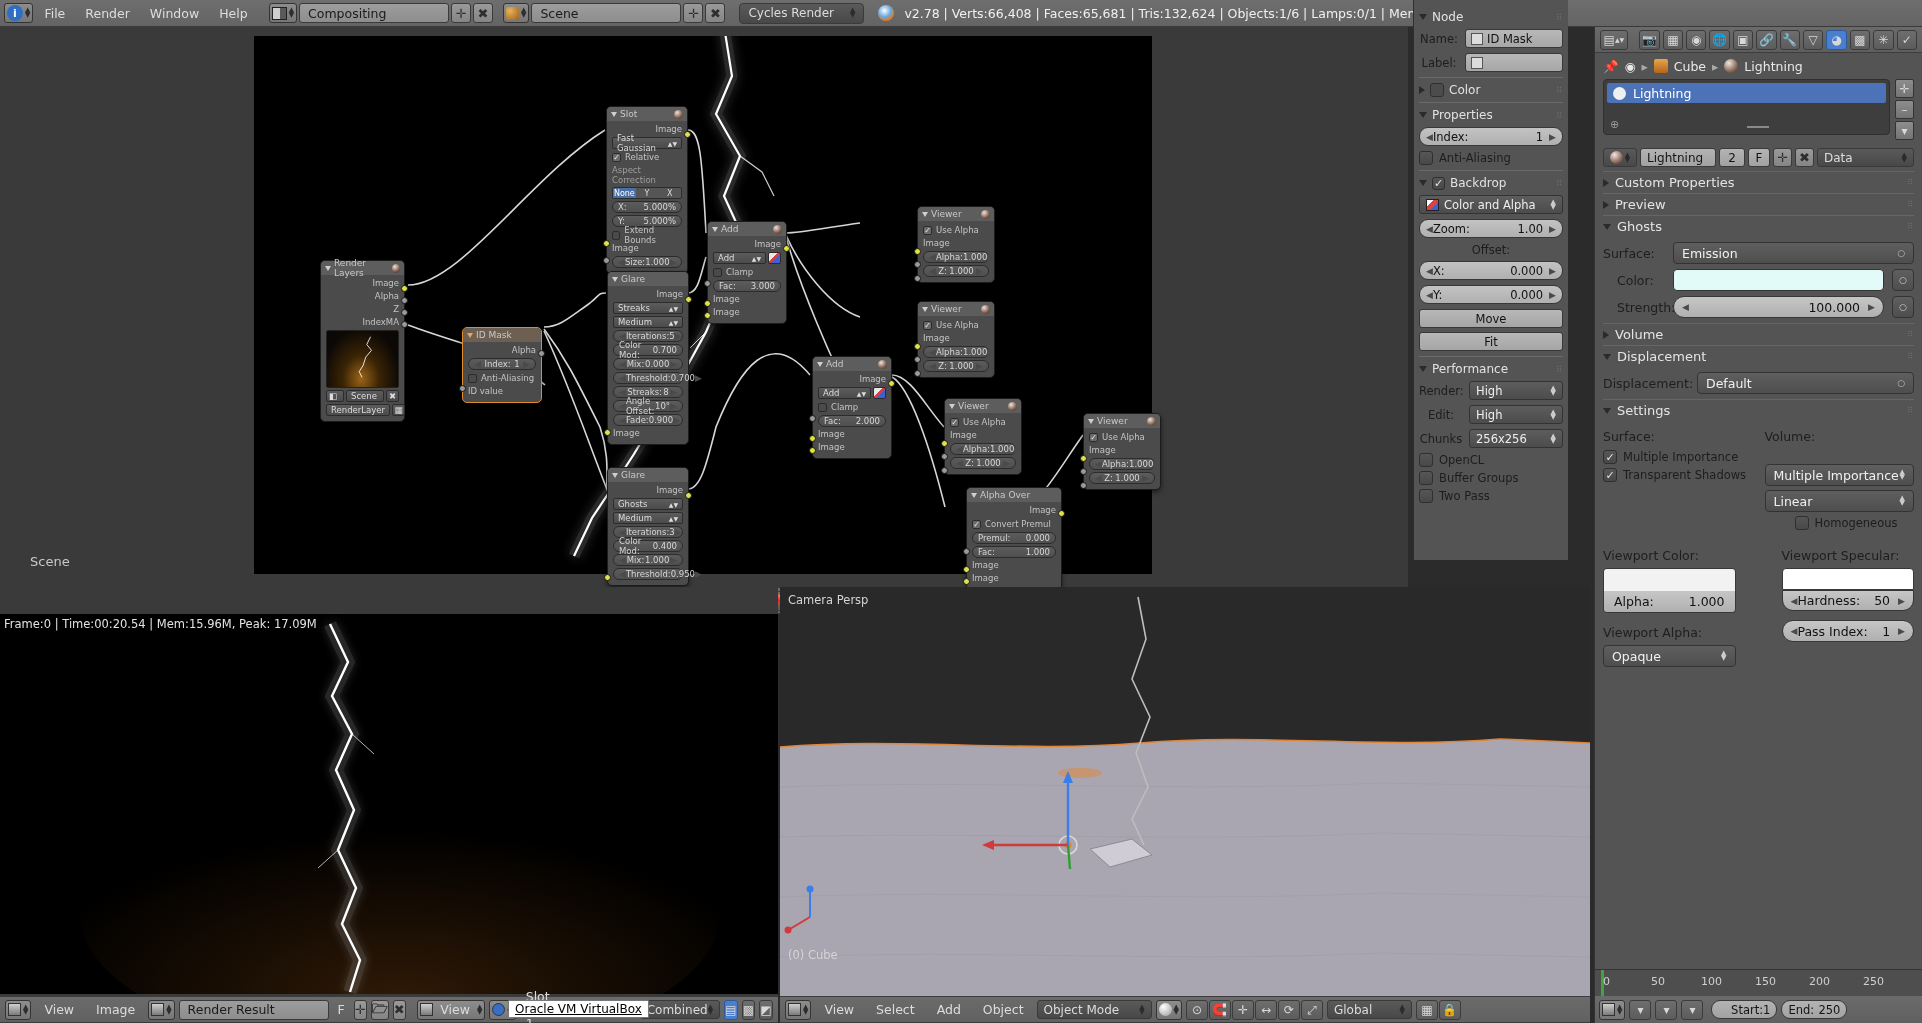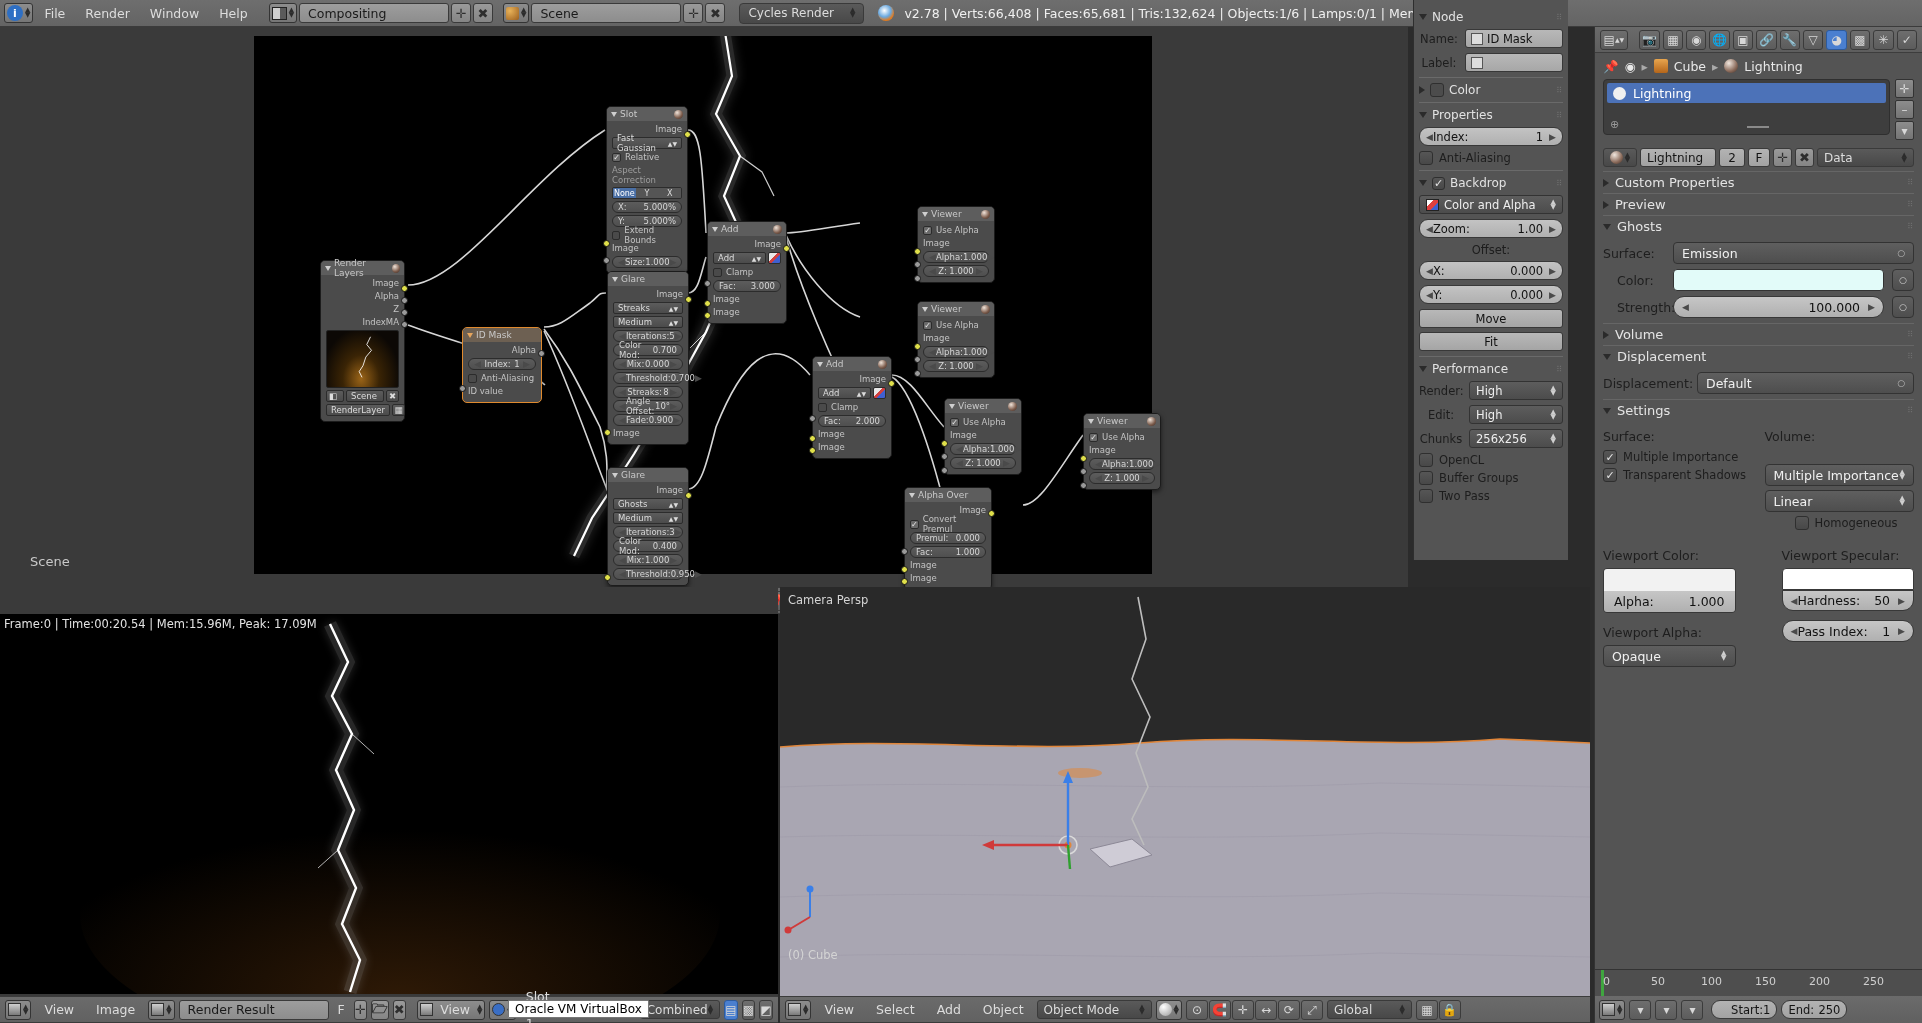--- a/index.html
+++ b/index.html
@@ -647,21 +647,21 @@
               <span class="arrowr">▶</span>
             </div>
         </div>
         <div class="sockets">
           <div class="sock s-img" style="left:-4px;top:41px;"></div>
           <div class="sock s-val" style="left:-4px;top:54px;"></div>
           <div class="sock s-val" style="left:-4px;top:68px;"></div>
         </div>
       </div>
 
-      <div class="node" style="left:904px;top:460px;width:88px;">
+      <div class="node" style="left:966px;top:460px;width:96px;">
         <div class="hdr">
           <span class="tri"></span>
           <span>Alpha Over</span>
         </div>
         <div class="body">
           <div class="out-row">Image</div>
           <div class="ncheck">
             <span class="cbox on">✓</span>
             <span>Convert Premul</span>
           </div>
@@ -1214,15 +1214,15 @@
         <span class="small">Start:</span>
         <span class="small">1</span>
       </div>
       <div class="field" style="width:66px;justify-content:space-between;border-radius:9px">
         <span class="small">End:</span>
         <span class="small">250</span>
       </div>
     </div>
   </div>
 
-  <div class="tip" style="left:508px;top:1000px;">Oracle VM VirtualBox</div>
+  <div class="tip" style="left:508px;top:1000px;text-decoration:underline;">Oracle VM VirtualBox</div>
 
 </div>
 
 </body></html>

